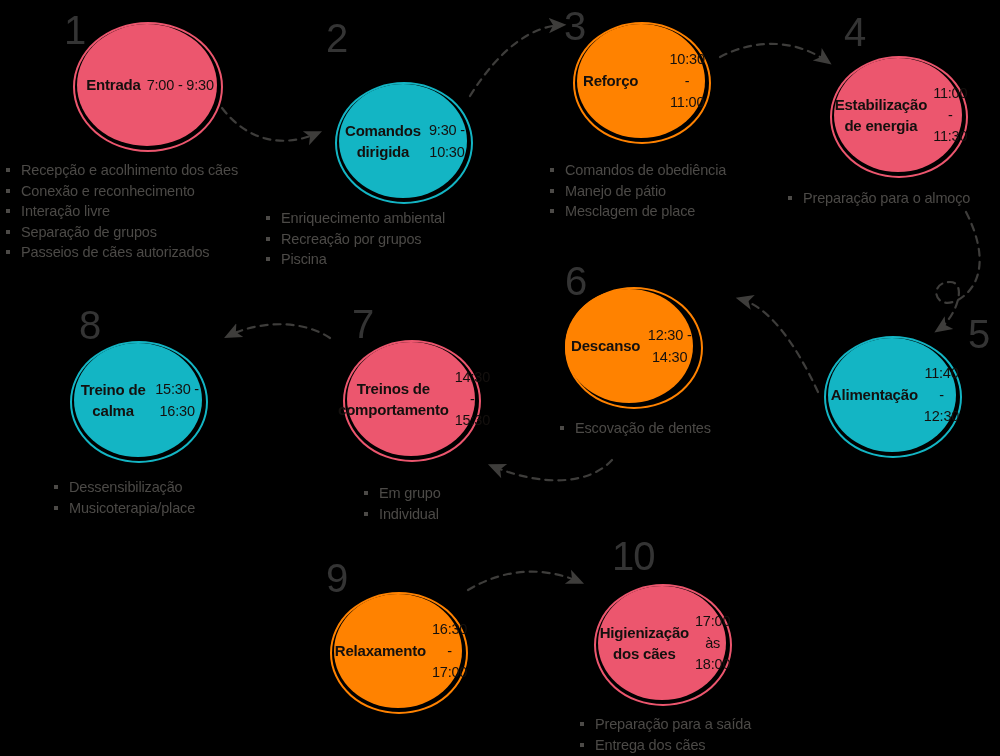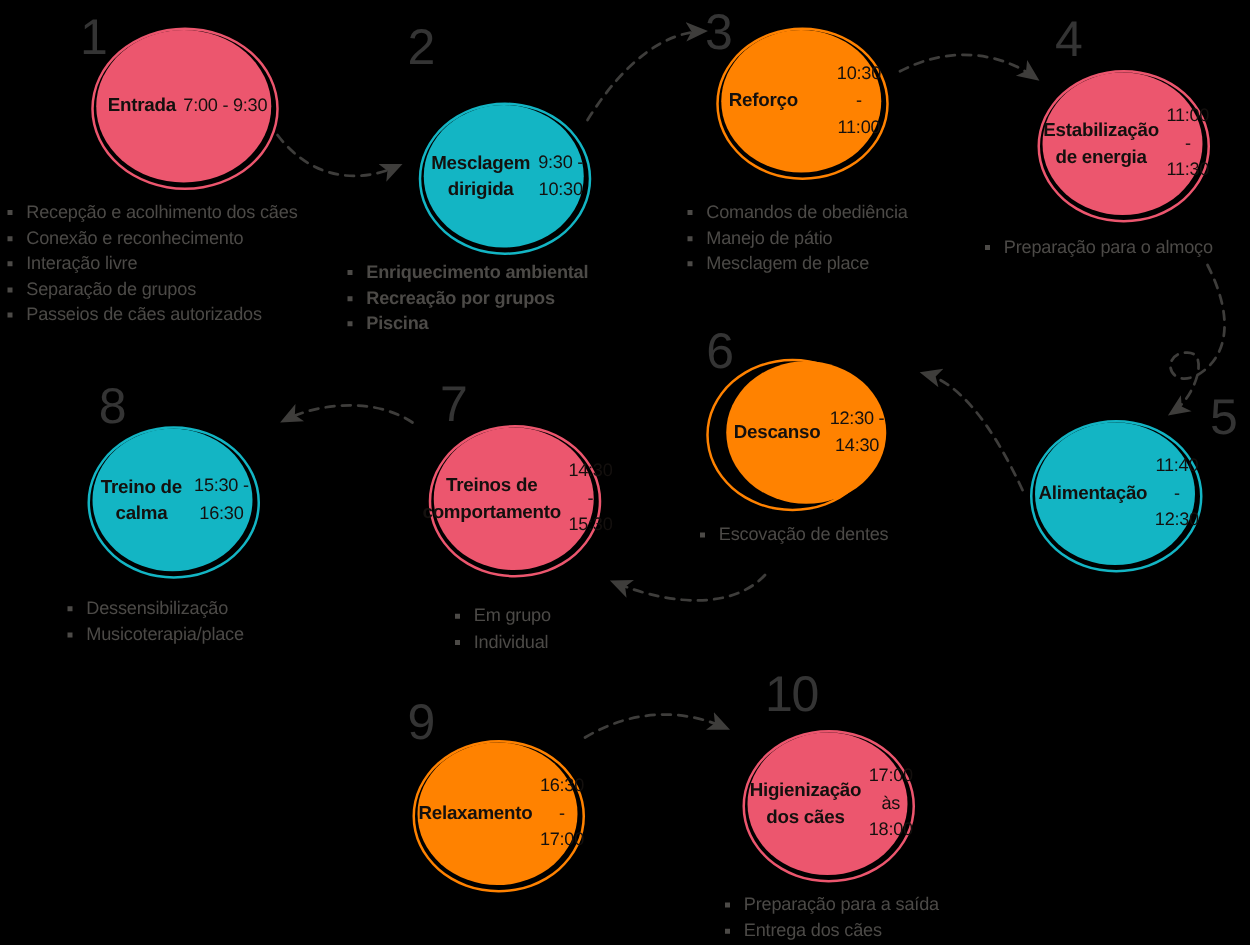--- a/index.html
+++ b/index.html
@@ -147,26 +147,26 @@
     <li>Separação de grupos</li>
     <li>Passeios de cães autorizados</li>
   </ul>
 
   <div class="step" style="left:335px; top:82px;">
     <div class="num" style="left:-9px; top:-64px;">2</div>
     <div class="circle-wrap" style="color:#13B5C4;">
       <div class="ring-shadow" style="left:2px; top:6px; width:134px; height:118px;"></div>
       <div class="ring" style="left:0px; top:0px; width:138px; height:122px;"></div>
       <div class="disc" style="left:4px; top:2px; width:128px; height:114px;">
-        <div class="title">Mesclagem dirigida</div>
+        <div class="title">Comandos dirigida</div>
         <div class="time">9:30 - 10:30</div>
       </div>
     </div>
   </div>
-  <ul class="bullets" style="left:276px; top:208px;font-weight:bold;">
+  <ul class="bullets" style="left:264px; top:208px;">
     <li>Enriquecimento ambiental</li>
     <li>Recreação por grupos</li>
     <li>Piscina</li>
   </ul>
 
   <div class="step" style="left:573px; top:22px;">
     <div class="num" style="left:-9px; top:-16px;">3</div>
     <div class="circle-wrap" style="color:#FF8200;">
       <div class="ring-shadow" style="left:2px; top:6px; width:134px; height:118px;"></div>
       <div class="ring" style="left:0px; top:0px; width:138px; height:122px;"></div>
@@ -207,21 +207,21 @@
         <div class="time">11:40 - 12:30</div>
       </div>
     </div>
   </div>
 
   <div class="step" style="left:565px; top:287px;">
     <div class="num" style="left:0px; top:-26px;">6</div>
     <div class="circle-wrap" style="color:#FF8200;">
       <div class="ring-shadow" style="left:2px; top:6px; width:134px; height:118px;"></div>
       <div class="ring" style="left:0px; top:0px; width:138px; height:122px;"></div>
-      <div class="disc" style="left:16px; top:2px; width:128px; height:114px;text-decoration:underline;">
+      <div class="disc" style="left:0; top:2px; width:128px; height:114px;text-decoration:underline;">
         <div class="title">Descanso</div>
         <div class="time">12:30 - 14:30</div>
       </div>
     </div>
   </div>
   <ul class="bullets" style="left:558px; top:418px;">
     <li>Escovação de dentes</li>
   </ul>
 
   <div class="step" style="left:343px; top:340px;">

